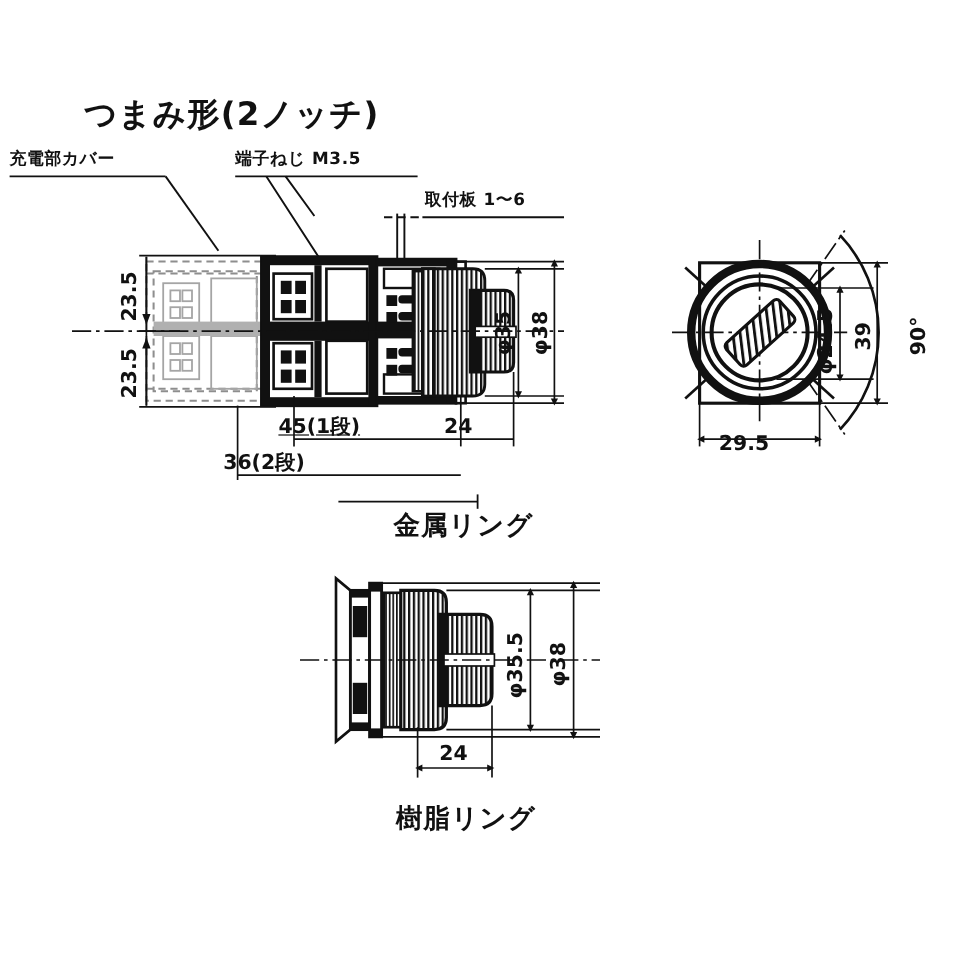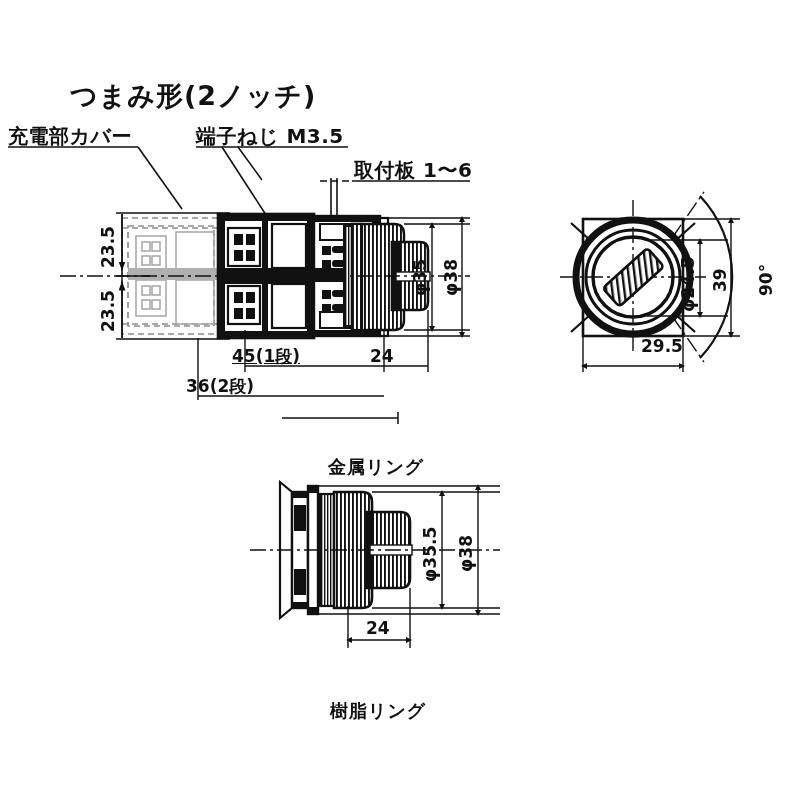--- a/index.html
+++ b/index.html
@@ -34,33 +34,32 @@
     font-family: "DejaVu Sans", "Liberation Sans", sans-serif;
     line-height: 1;
     letter-spacing: 0.5px;
   }
   .title-lbl {
     font-size: 27px;
     font-weight: 600;
     letter-spacing: 1px;
   }
   .callout-lbl {
-    font-size: 20px;
+    font-size: 14px;
     font-weight: 600;
   }
   .dim-lbl {
     font-size: 17px;
     font-weight: 600;
     letter-spacing: 0px;
   }
   .cap-lbl {
-    font-size: 18px;
+    font-size: 22px;
     font-weight: 600;
     letter-spacing: 1px;
-    margin-top: 30px;
   }
   .rot90 {
     transform: rotate(-90deg);
     transform-origin: left top;
   }
 </style>
 </head>
 <body>
 
 <div id="sheet">
@@ -364,20 +363,20 @@
 <div class="lbl dim-lbl" style="left:186px; top:378px;">36(2段)</div>
 <div class="lbl dim-lbl" style="left:370px; top:348px;">24</div>
 
 <div class="lbl dim-lbl rot90" style="left:412px; top:296px;">φ35</div>
 <div class="lbl dim-lbl rot90" style="left:443px; top:296px;">φ38</div>
 
 <div class="lbl cap-lbl" style="left:328px; top:428px;">金属リング</div>
 
 <div class="lbl dim-lbl rot90" style="left:680px; top:312px;">φ24.5</div>
 <div class="lbl dim-lbl rot90" style="left:712px; top:292px;">39</div>
-<div class="lbl dim-lbl" style="left:599px; top:338px;margin-left:42px;">29.5</div>
+<div class="lbl dim-lbl" style="left:599px; top:362px;">29.5</div>
 <div class="lbl dim-lbl rot90" style="left:758px; top:296px;">90°</div>
 
 <div class="lbl dim-lbl" style="left:366px; top:620px;">24</div>
 <div class="lbl dim-lbl rot90" style="left:422px; top:582px;">φ35.5</div>
 <div class="lbl dim-lbl rot90" style="left:458px; top:572px;">φ38</div>
 
 <div class="lbl cap-lbl" style="left:330px; top:672px;">樹脂リング</div>
 
 </body></html>

